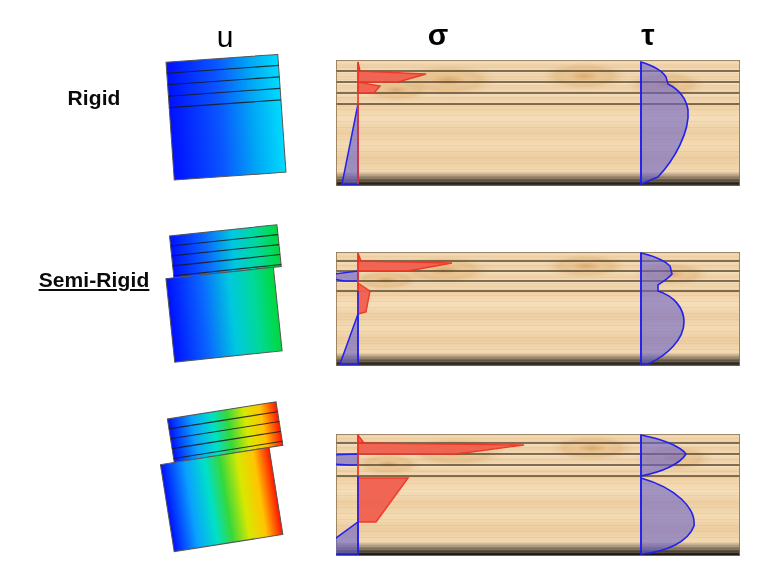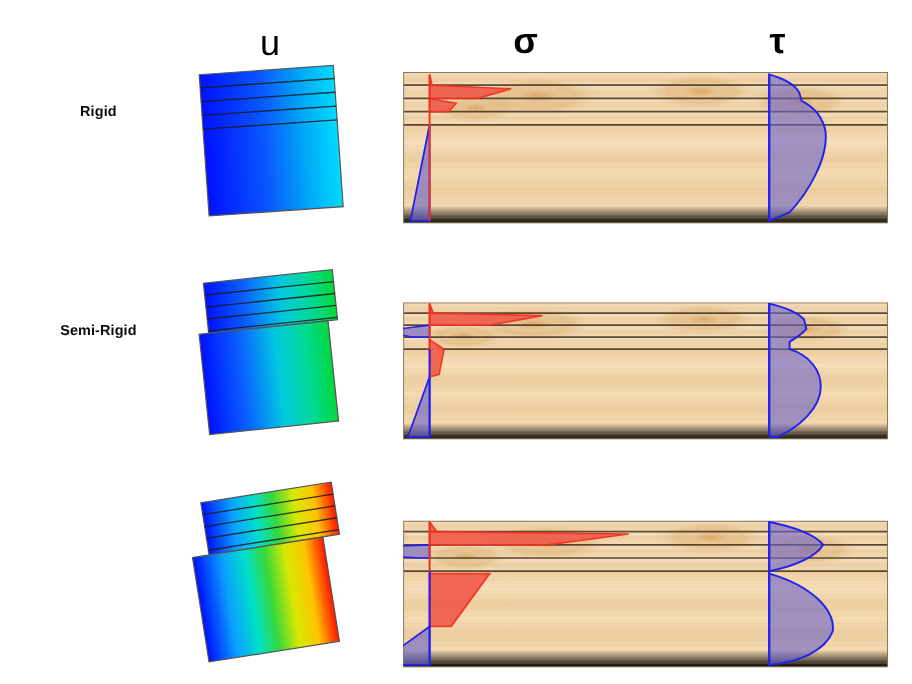--- a/index.html
+++ b/index.html
@@ -8,24 +8,24 @@
 
   .fig{position:absolute;left:0;top:0;width:760px;height:570px;}
 
   
   .col-head{position:absolute;text-align:center;color:#000;line-height:1;}
   .col-head.u{left:180px;top:22px;width:90px;font-size:30px;font-weight:400;}
   .col-head.sig{left:398px;top:20px;width:80px;font-size:30px;font-weight:700;}
   .col-head.tau{left:608px;top:20px;width:80px;font-size:30px;font-weight:700;}
 
   
-  .row-label{position:absolute;left:8px;width:148px;text-align:center;
-             font-size:12px;font-weight:700;color:#0a0a0a;letter-spacing:.1px;}
+  .row-label{position:absolute;left:20px;width:148px;text-align:center;
+             font-size:21px;font-weight:700;color:#0a0a0a;letter-spacing:.1px;}
   .row-label.r0{top:86px;}
-  .row-label.r1{top:268px;}
+  .row-label.r1{top:268px;text-decoration:underline;}
   .row-label.r2{top:450px;}
 
   
   .defblock{position:absolute;}
   .defblock svg{display:block;overflow:visible;}
 
   
   .panel{position:absolute;}
   .panel svg{display:block;}
 </style>

